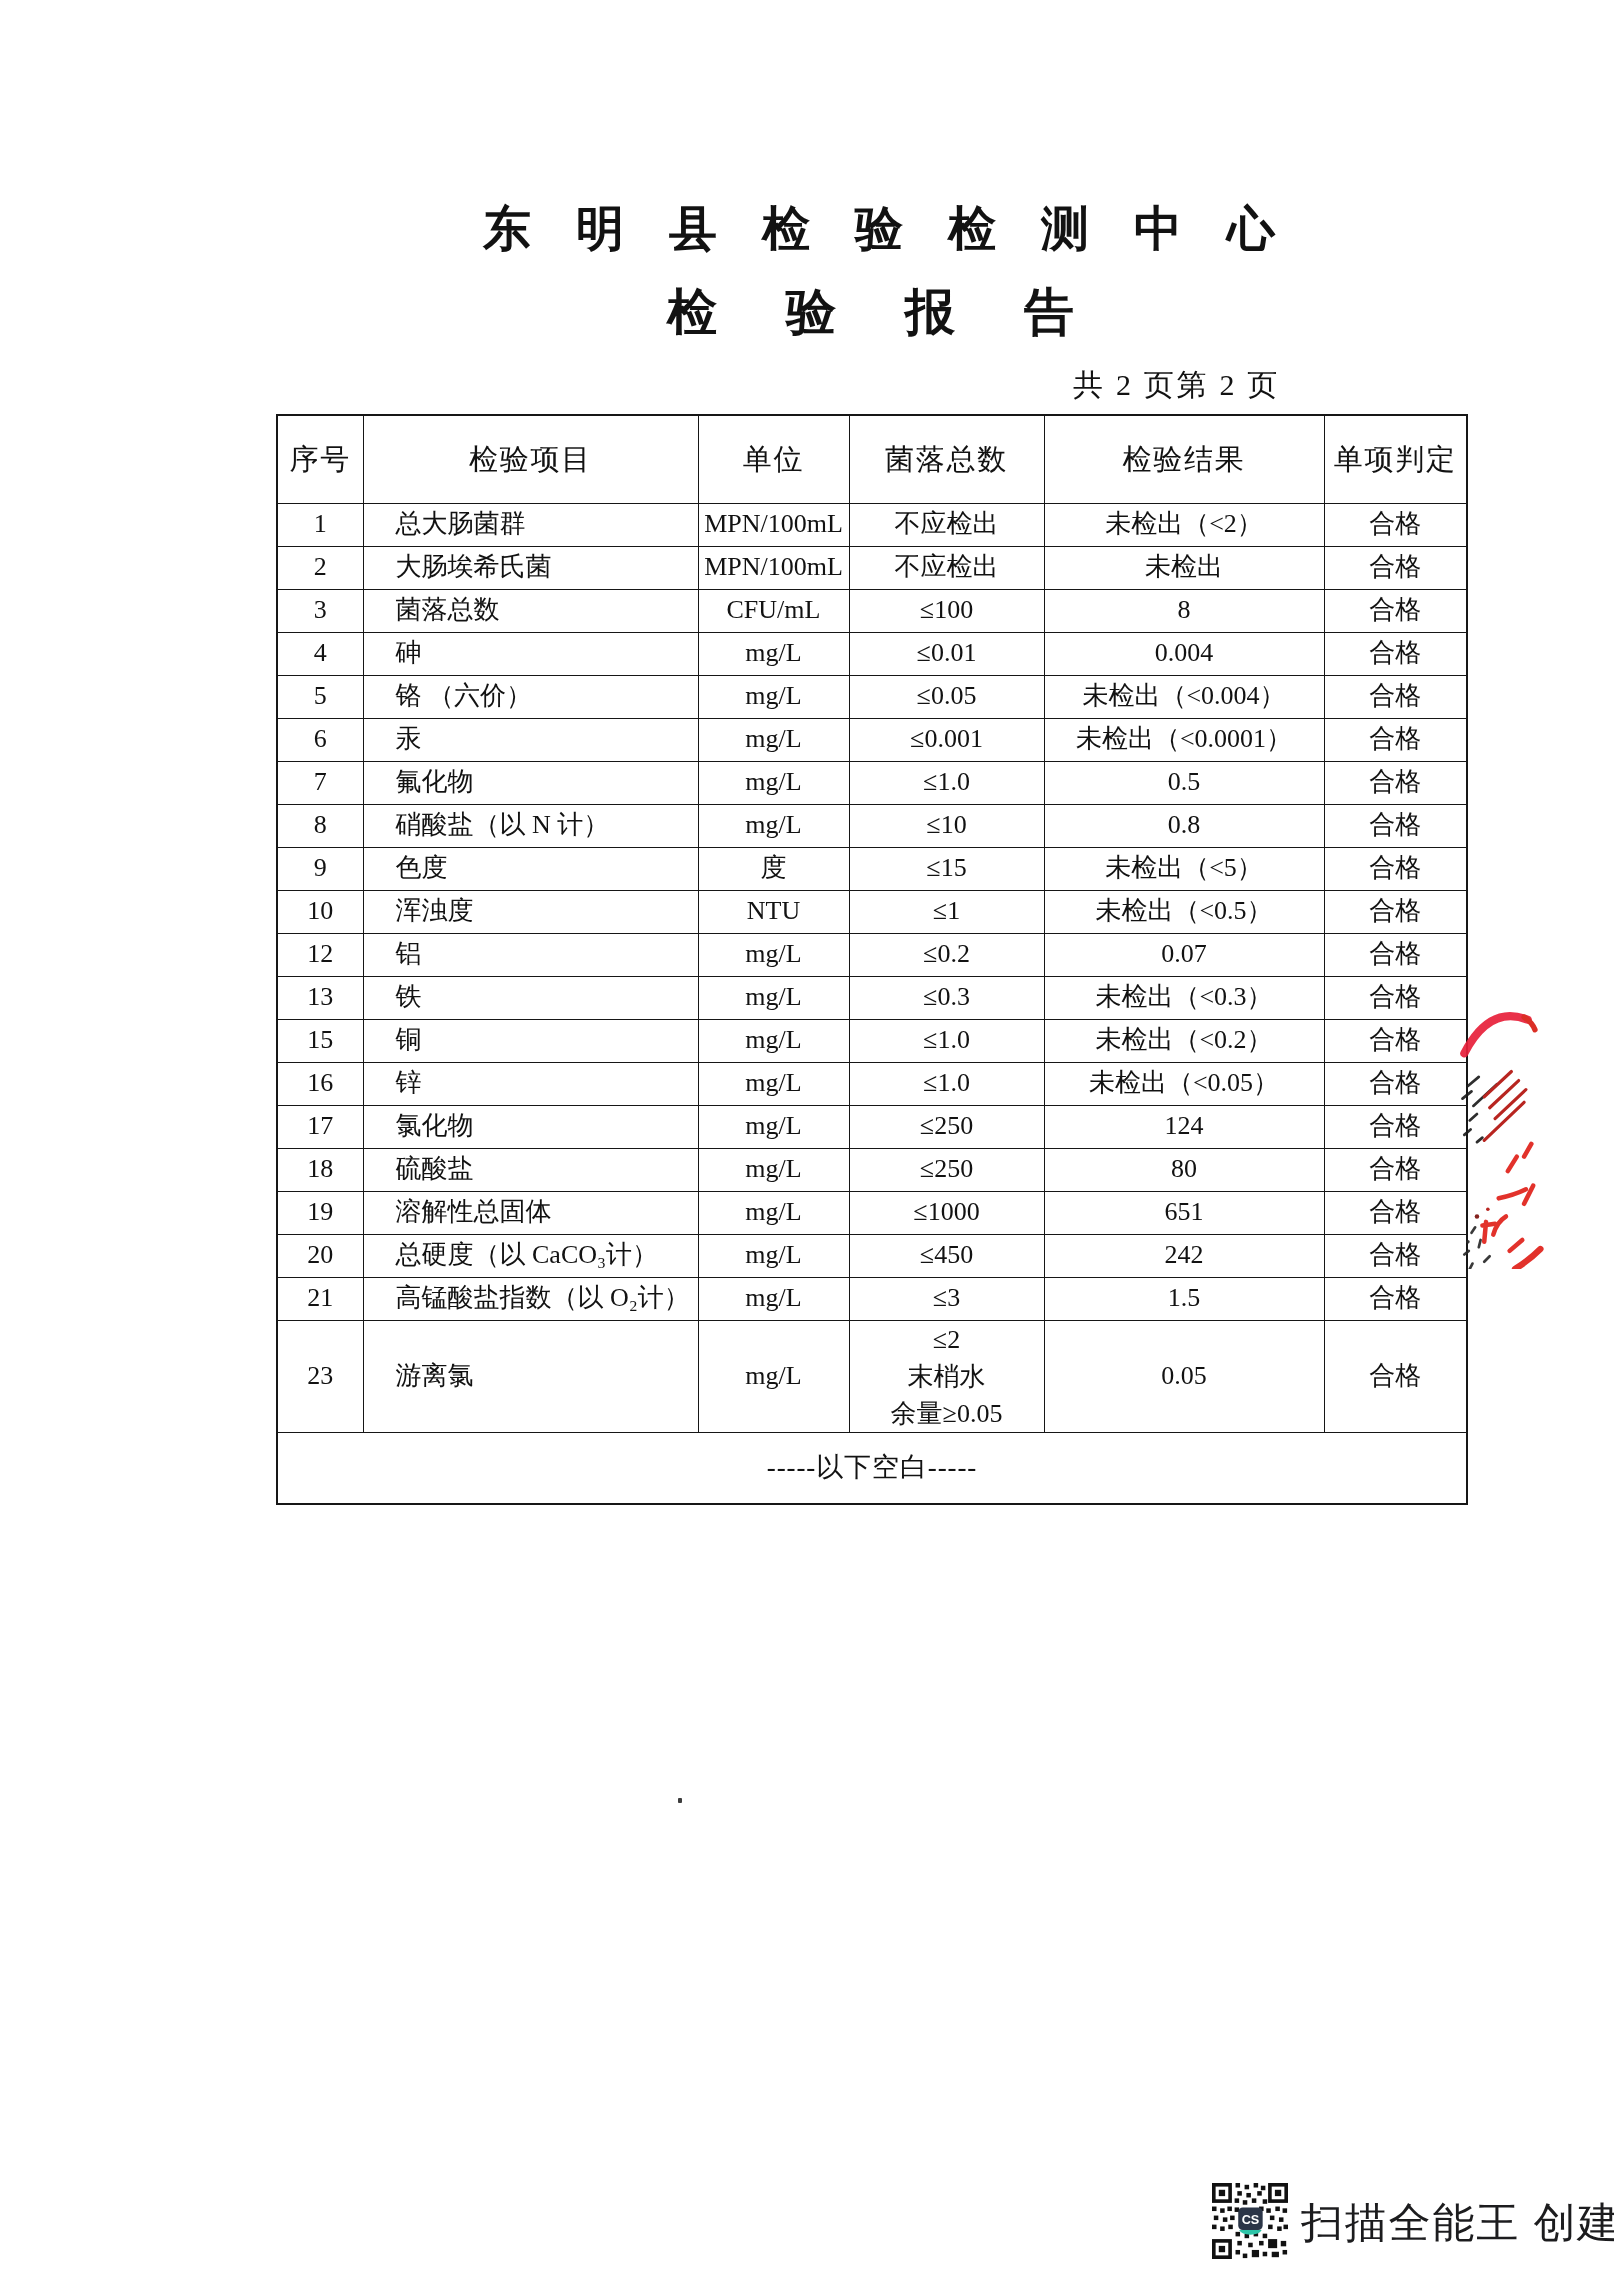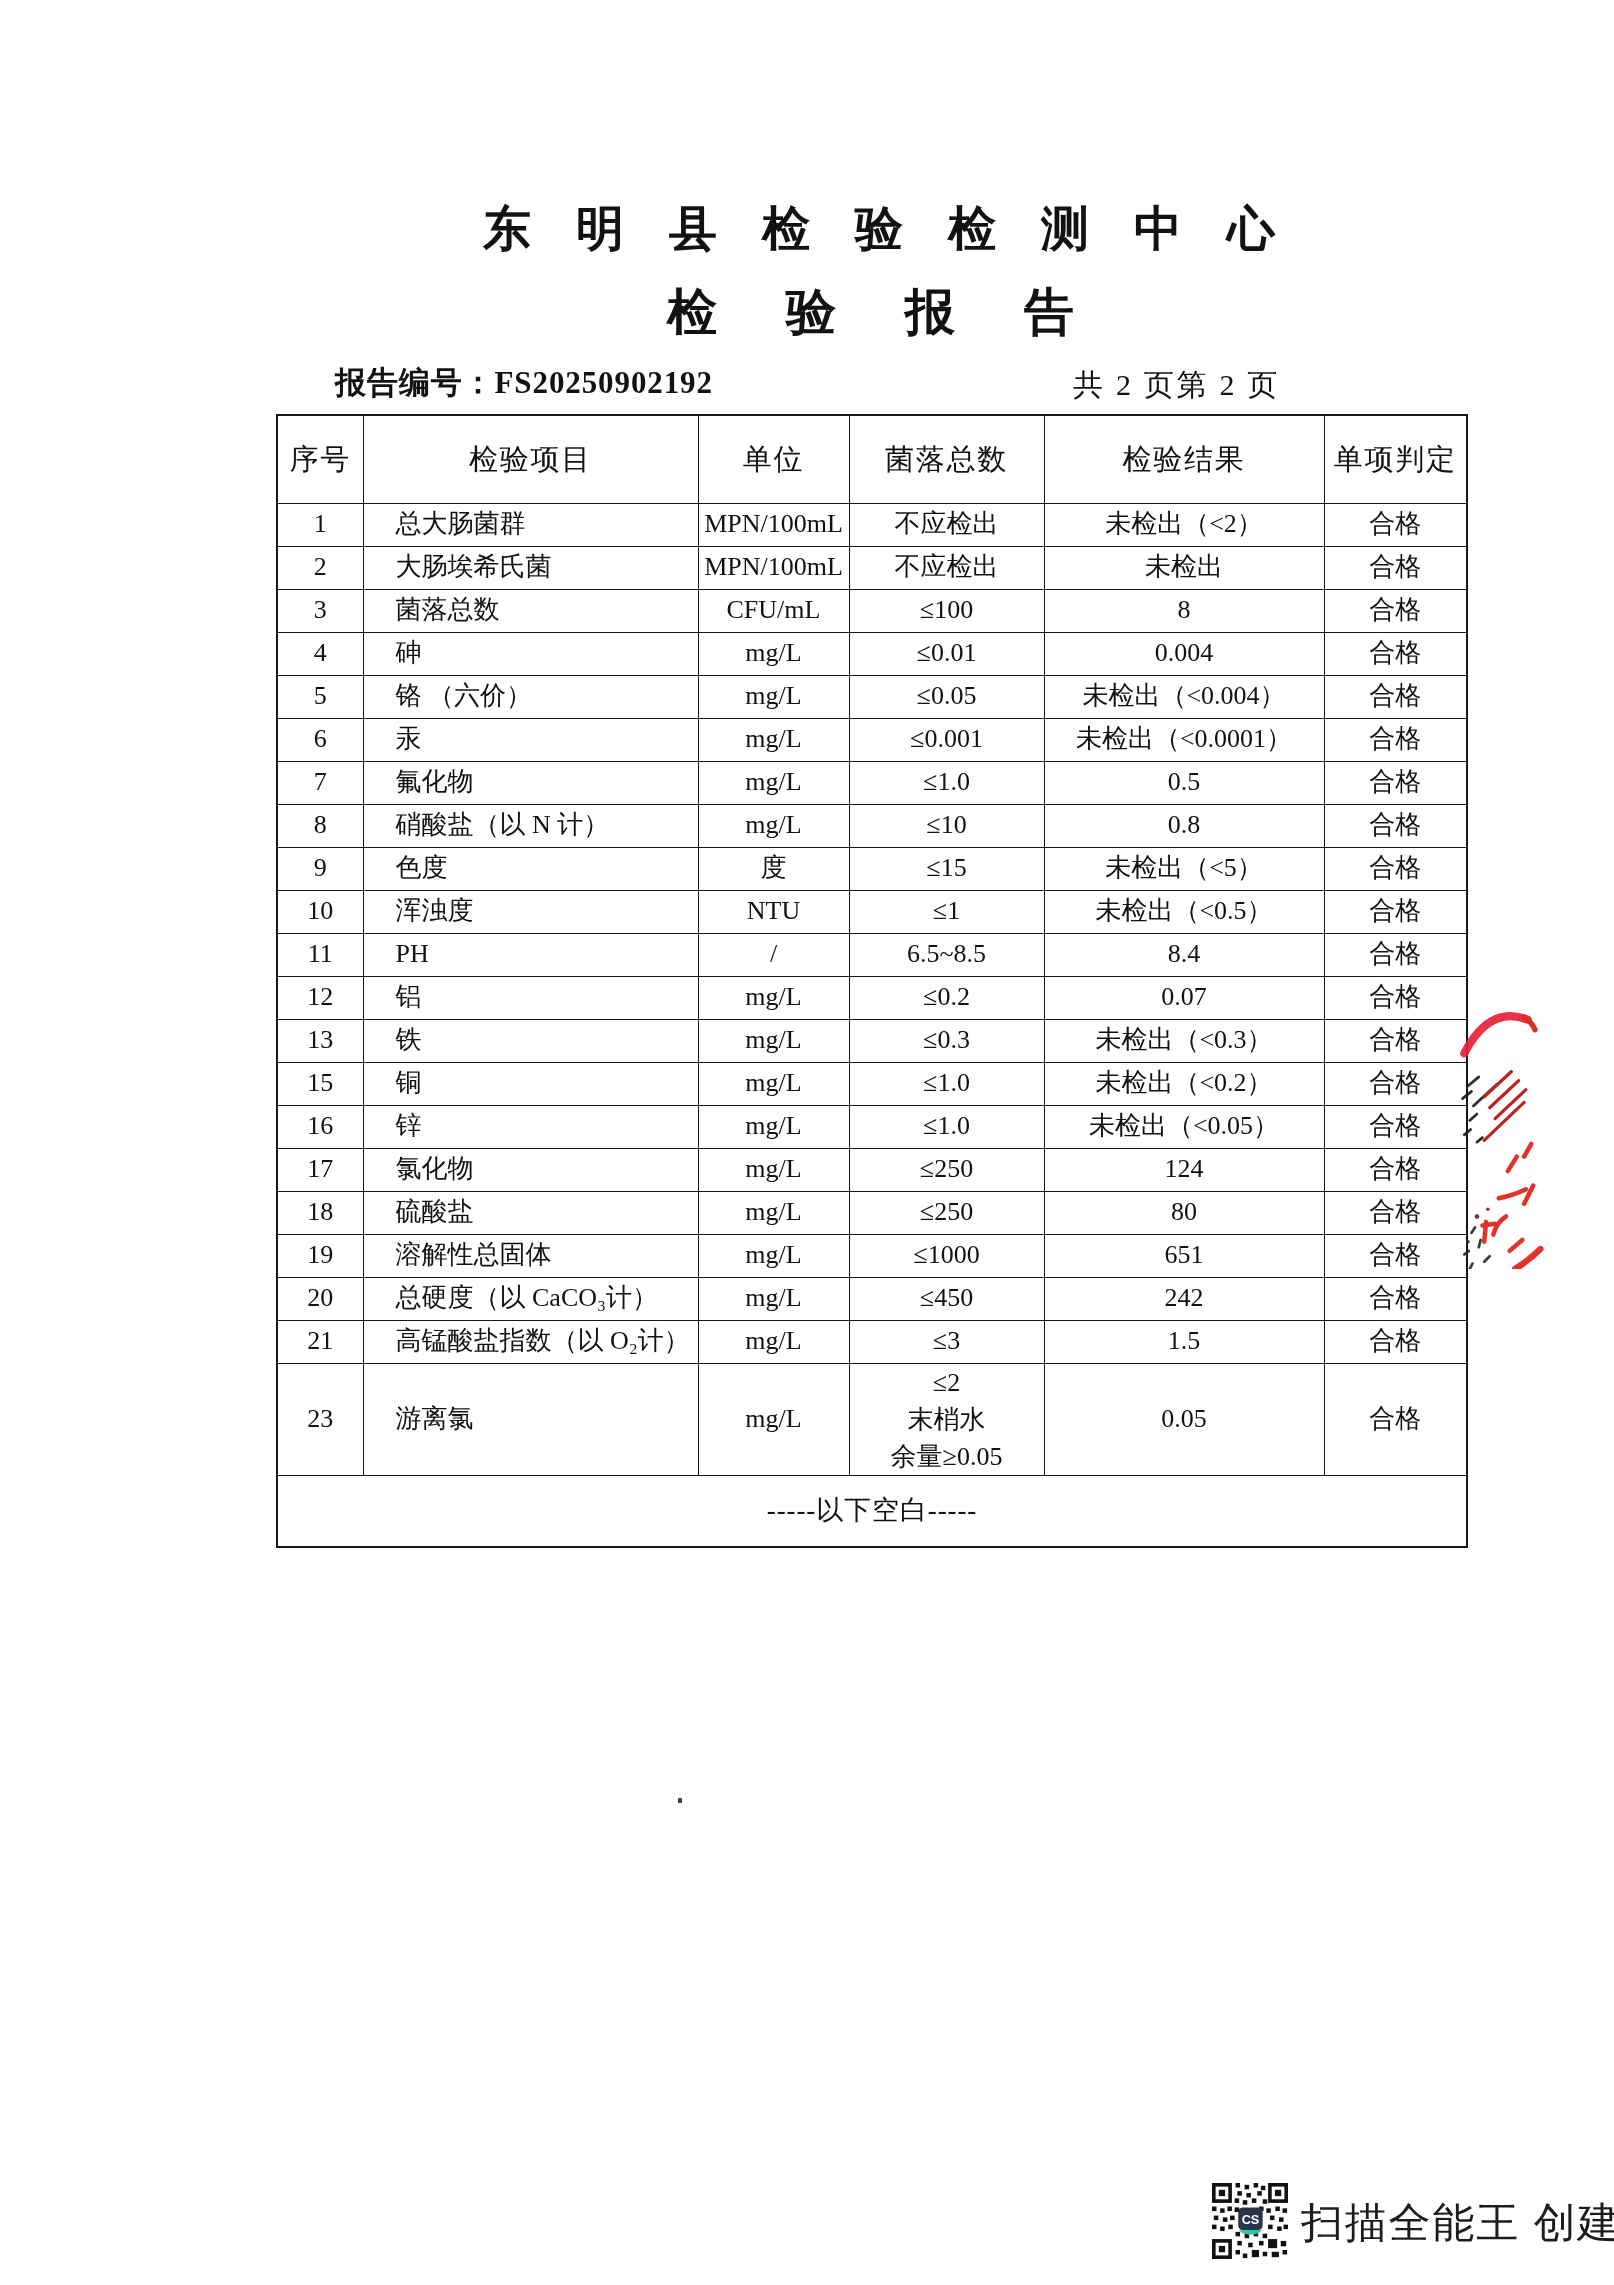--- a/index.html
+++ b/index.html
@@ -58,21 +58,20 @@
   }
 </style>
 </head>
 <body>
 
 <div class="page">
 
   <div class="title1">东明县检验检测中心</div>
   <div class="title2">检验报告</div>
 
-  <div class="report-no"><span>报告编号：</span><span>FS20250902192</span></div>
 
   <div class="page-info">共 2 页第 2 页</div>
 
   <table class="report">
     <colgroup>
       <col style="width:86px">
         <col style="width:335px">
         <col style="width:151px">
       <col style="width:195px">
         <col style="width:280px">
@@ -160,28 +159,20 @@
           <td>≤15</td>
           <td>未检出（&lt;5）</td>
           <td>合格</td>
         </tr>
         <tr>
           <td>10</td>
           <td class="item">浑浊度</td>
           <td>NTU</td>
           <td>≤1</td>
           <td>未检出（&lt;0.5）</td>
-          <td>合格</td>
-        </tr>
-        <tr>
-          <td>11</td>
-          <td class="item">PH</td>
-          <td>/</td>
-          <td>6.5~8.5</td>
-          <td>8.4</td>
           <td>合格</td>
         </tr>
         <tr>
           <td>12</td>
           <td class="item">铝</td>
           <td>mg/L</td>
           <td>≤0.2</td>
           <td>0.07</td>
           <td>合格</td>
         </tr>

